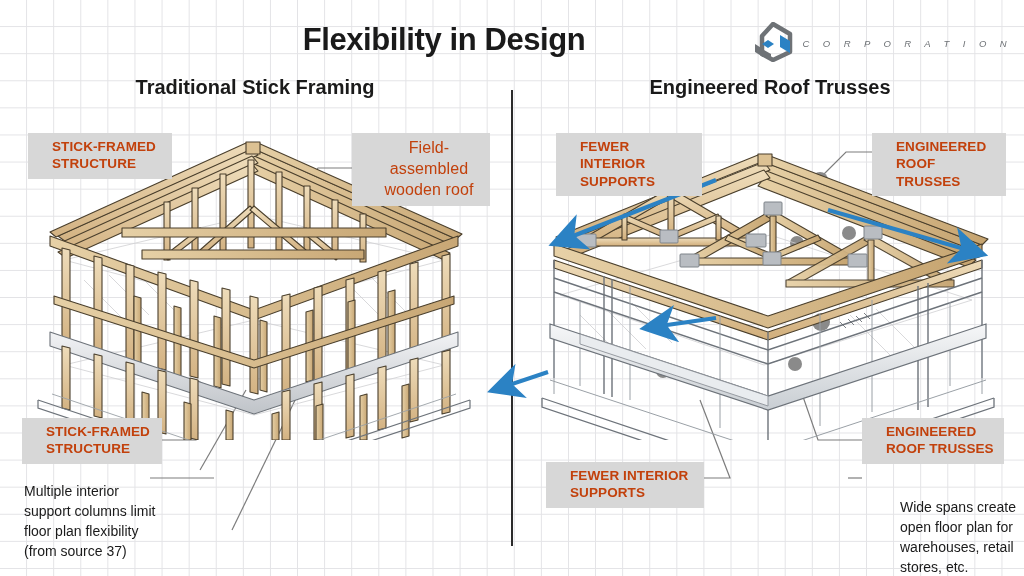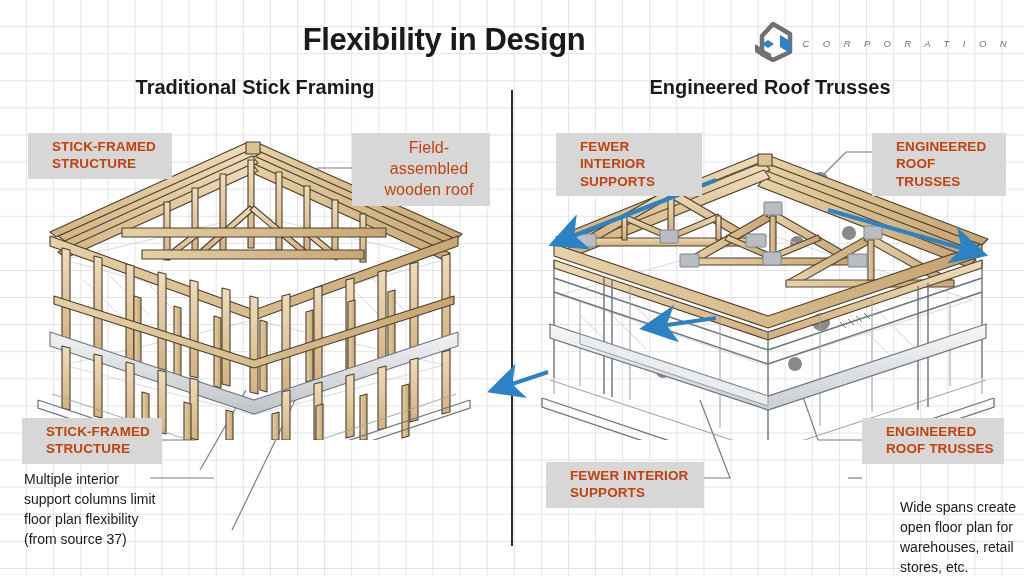--- a/index.html
+++ b/index.html
@@ -412,21 +412,21 @@
 
 <div class="chip" style="left:28px; top:133px; width:144px;">STICK-FRAMED
 STRUCTURE</div>
 
 <div class="chip plain" style="left:352px; top:133px; width:138px;">Field-assembled
 wooden roof</div>
 
 <div class="chip" style="left:22px; top:418px; width:140px;">STICK-FRAMED
 STRUCTURE</div>
 
-<div class="note" style="left:24px; top:470px; width:200px;">Multiple interior
+<div class="note" style="left:24px; top:482px; width:200px;">Multiple interior
 support columns limit
 floor plan flexibility
 (from source 37)</div>
 
 <div class="chip" style="left:556px; top:133px; width:146px;">FEWER INTERIOR
 SUPPORTS</div>
 
 <div class="chip" style="left:872px; top:133px; width:134px;">ENGINEERED
 ROOF TRUSSES</div>
 

